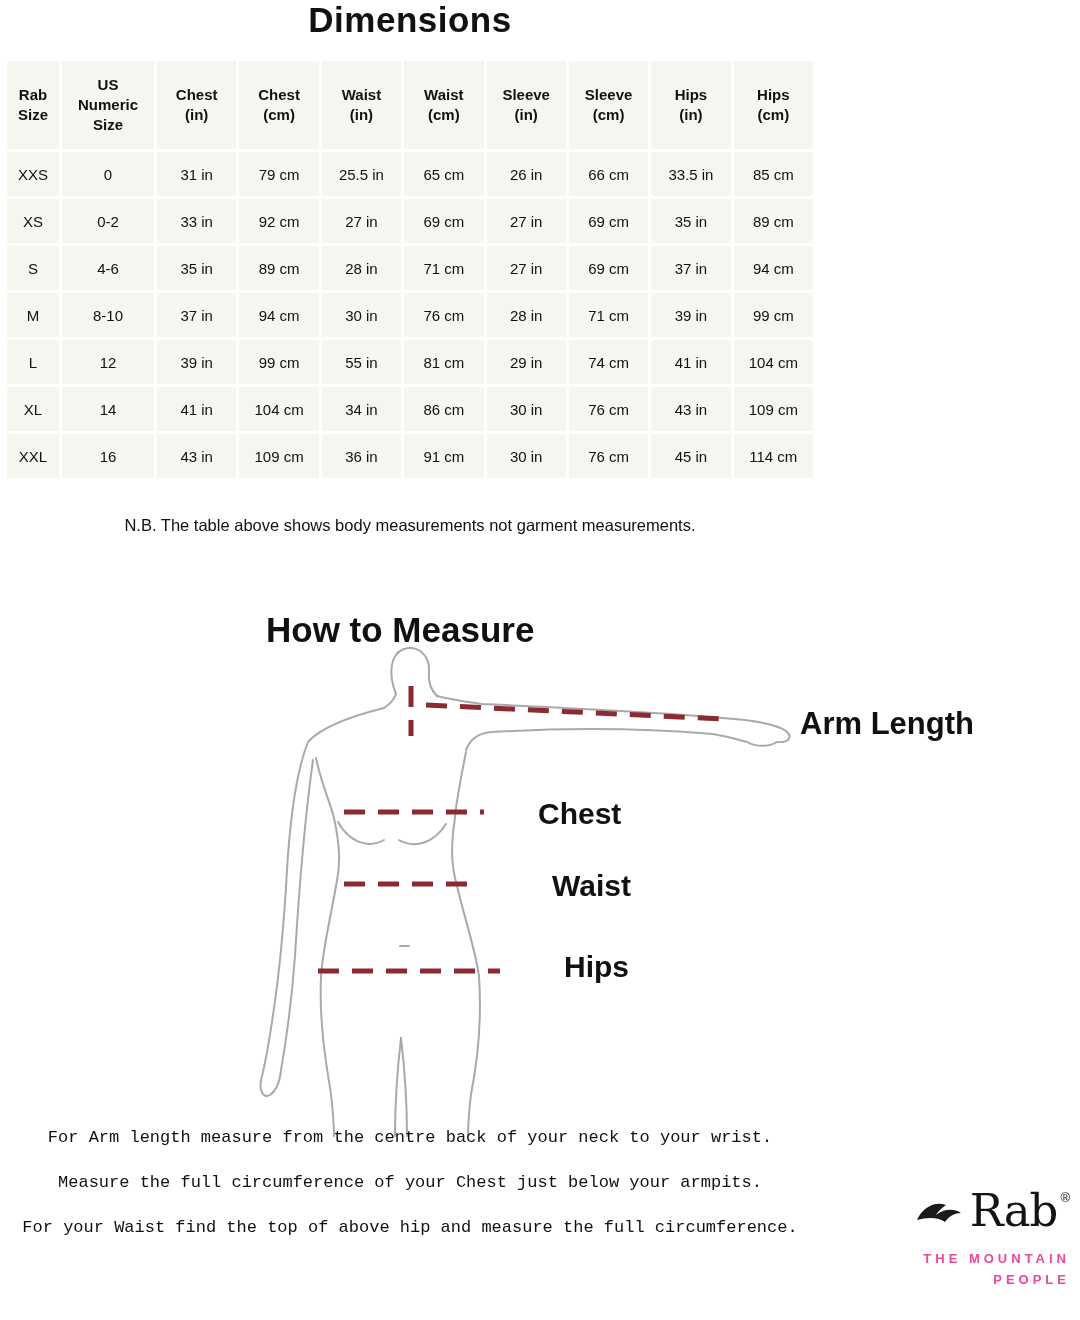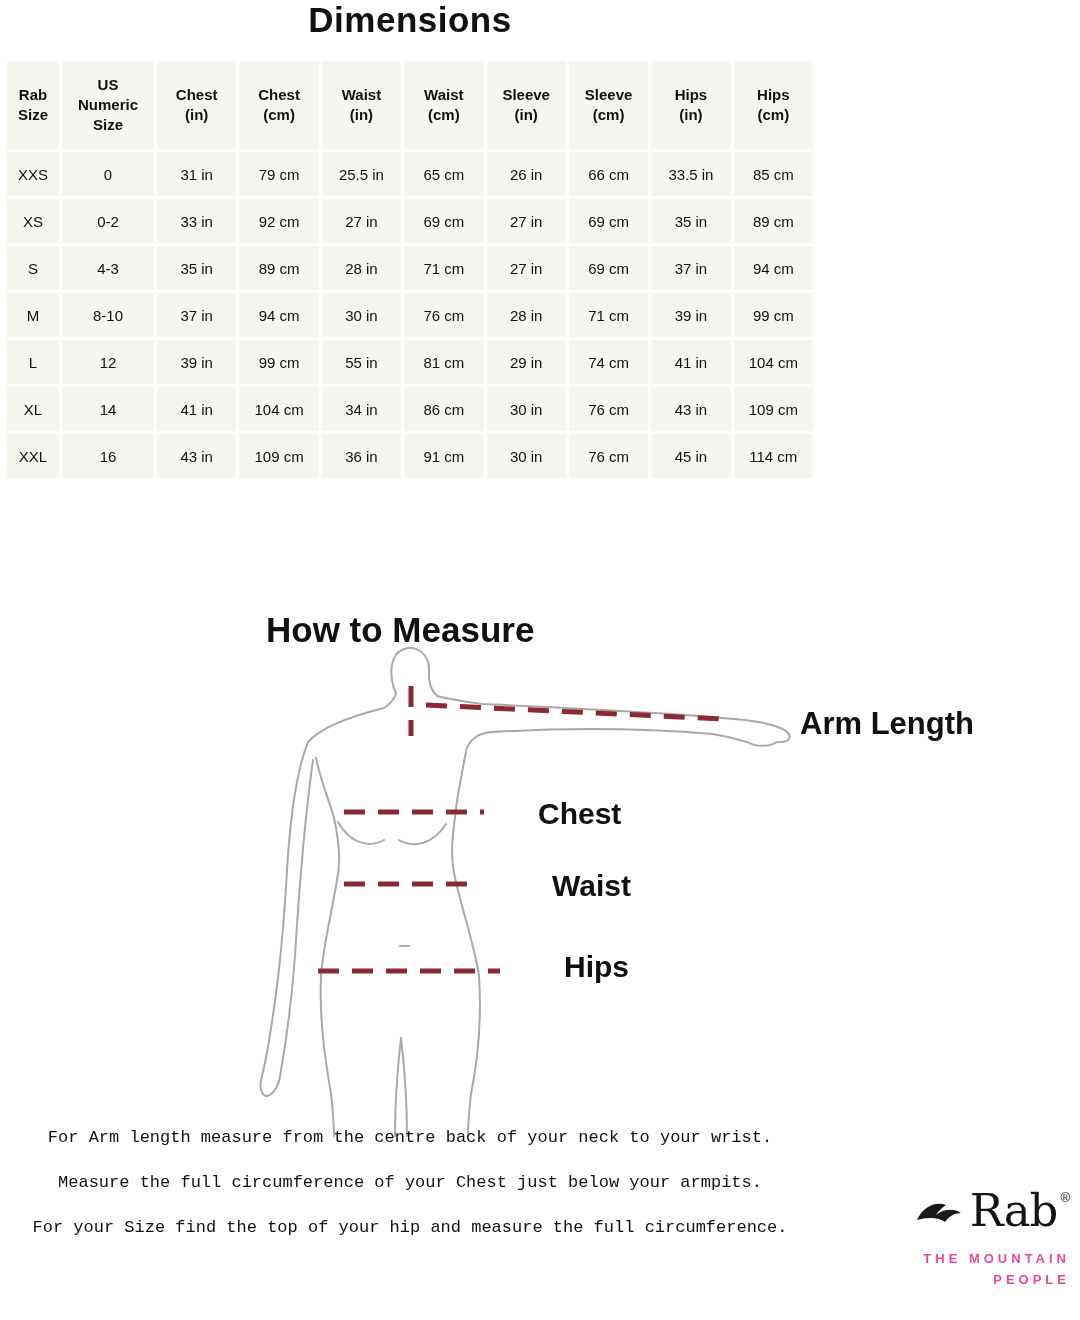--- a/index.html
+++ b/index.html
@@ -126,21 +126,21 @@
           <td>92 cm</td>
           <td>27 in</td>
           <td>69 cm</td>
           <td>27 in</td>
           <td>69 cm</td>
           <td>35 in</td>
           <td>89 cm</td>
         </tr>
         <tr>
           <th>S</th>
-          <td>4-3</td>
+          <td>4-6</td>
           <td>35 in</td>
           <td>89 cm</td>
           <td>28 in</td>
           <td>71 cm</td>
           <td>27 in</td>
           <td>69 cm</td>
           <td>37 in</td>
           <td>94 cm</td>
         </tr>
         <tr>
@@ -187,20 +187,21 @@
           <td>36 in</td>
           <td>91 cm</td>
           <td>30 in</td>
           <td>76 cm</td>
           <td>45 in</td>
           <td>114 cm</td>
         </tr>
       </tbody>
   </table>
 
+  <p class="note">N.B. The table above shows body measurements not garment measurements.</p>
 
   <h2 class="htm-heading">How to Measure</h2>
 
   <svg class="figure" width="1080" height="500" viewBox="0 0 1080 500" aria-hidden="true">
     <g class="outline-group">
       <path d="M396 54 C388 34 390 14 404 9 C418 5 430 15 429 32 C428 42 431 50 437 56"></path>
       <path d="M437 56 C452 60 468 62 482 64 C570 68 662 72 734 79 C757 81 776 84 786 91 C793 97 789 103 777 102 C769 107 756 107 747 102 C737 99 725 96 713 94 C640 88 560 88 492 92 C478 93 470 99 466 110"></path>
       <path d="M396 54 C394 60 390 64 384 68 C352 76 322 86 308 102 C296 132 290 180 287 230 C284 285 279 335 273 375 C269 402 265 424 262 436 C258 450 263 459 270 455 C277 450 280 441 281 430 C287 396 292 356 295 316 C298 266 303 192 313 120"></path>
       <path d="M316 118 C322 146 330 162 334 178 C341 210 340 228 336 246 C330 280 323 308 321 336 C319 382 326 424 331 454 C333 472 334 484 334 496"></path>
       <path d="M466 112 C460 142 456 162 455 178 C450 210 452 228 457 246 C465 280 475 308 479 336 C482 382 477 424 471 454 C469 472 468 484 468 496"></path>
@@ -220,21 +221,21 @@
   </svg>
 
   <div class="measure-label lbl-arm">Arm Length</div>
   <div class="measure-label lbl-chest">Chest</div>
   <div class="measure-label lbl-waist">Waist</div>
   <div class="measure-label lbl-hips">Hips</div>
 
   <div class="instructions">
     <p>For Arm length measure from the centre back of your neck to your wrist.</p>
     <p>Measure the full circumference of your Chest just below your armpits.</p>
-    <p>For your Size find the top of your hip and measure the full circumference.</p>
+    <p>For your Waist find the top of above hip and measure the full circumference.</p>
   </div>
 
   <div class="brand">
     <div class="brand-row">
       <span class="bird">
         <svg width="52" height="34" viewBox="0 0 52 34" aria-hidden="true">
           <path d="M2 23 C8 10 20 4 31 8 C27 11 23 14 21 18 C28 12 39 11 46 16 C40 16 34 19 30 25 C24 20 12 20 2 23 Z" fill="#1a1a1a"></path>
         </svg>
       </span>
       <span class="brand-name">Rab</span>

